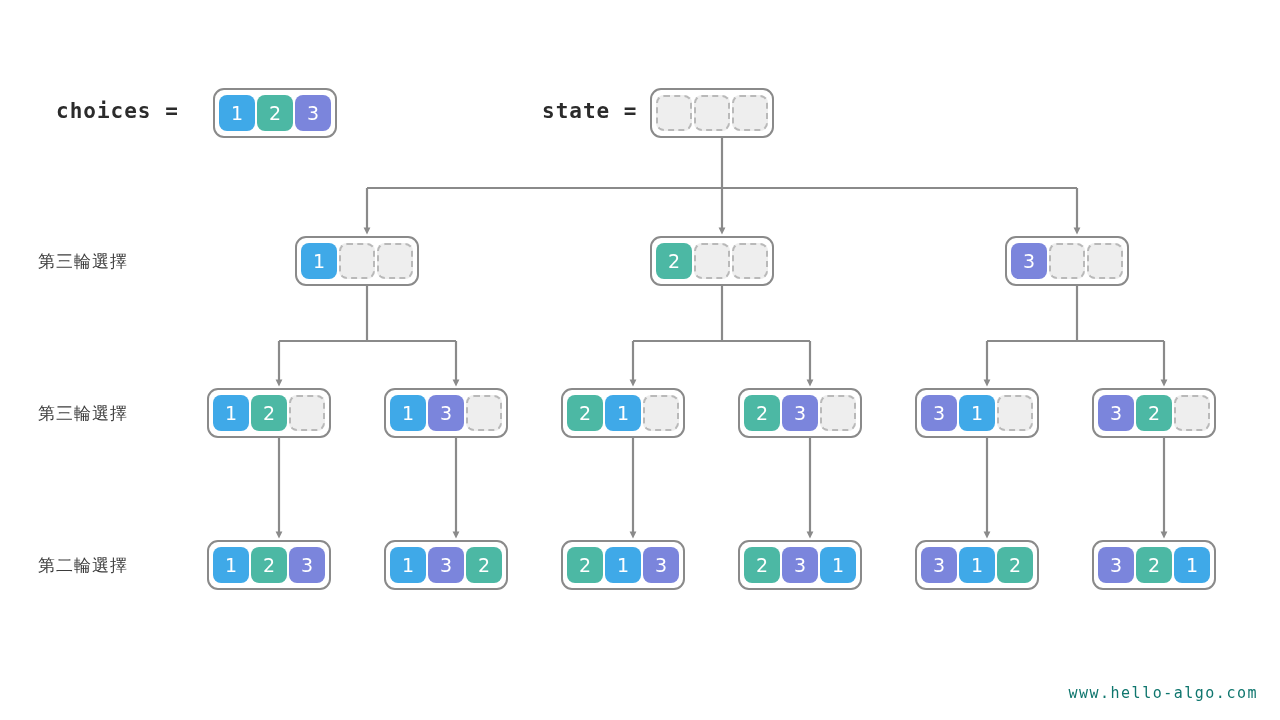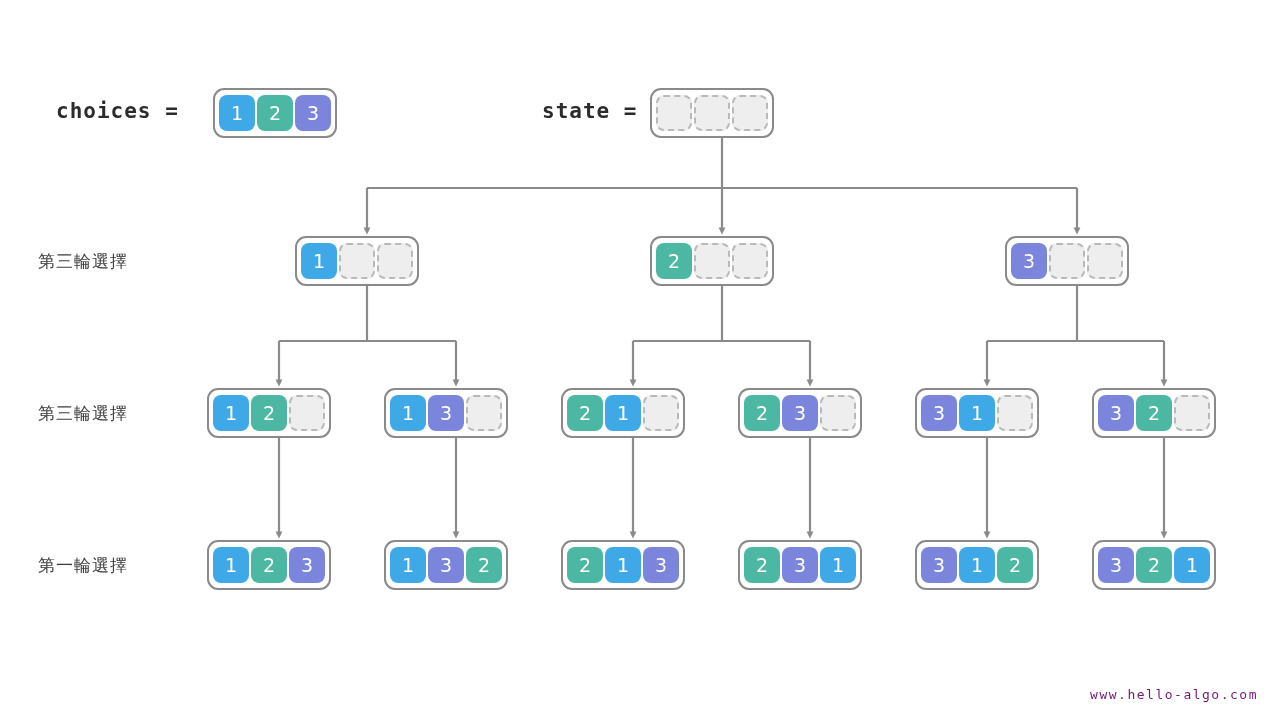--- a/index.html
+++ b/index.html
@@ -83,22 +83,22 @@
   
   .arr.sz-sm .cell { width: 36px; height: 36px; font-size: 19px; }
   .arr.sz-sm { height: 50px; }
 
   
   .watermark {
     position: absolute;
     right: 22px;
     bottom: 18px;
     font-family: "DejaVu Sans Mono", "Liberation Mono", monospace;
-    font-size: 13px;
-    color: #701a75;
+    font-size: 15px;
+    color: #0f766e;
     letter-spacing: 1.5px;
     white-space: nowrap;
   }
 </style>
 </head>
 <body>
 
 <div id="stage">
 
   <svg class="edges" viewBox="0 0 1280 720">
@@ -143,21 +143,21 @@
 
   <div class="code-label" style="left:542px; top:99px;">state =</div>
   <div class="arr sz-sm" id="state-array" style="left:650px; top:88px;">
       <div class="cell empty"></div>
       <div class="cell empty"></div>
       <div class="cell empty"></div>
     </div>
 
   <div class="row-label" style="left:38px; top:250px;">第三輪選擇</div>
   <div class="row-label" style="left:38px; top:402px;">第三輪選擇</div>
-  <div class="row-label" style="left:38px; top:554px;">第一輪選擇</div>
+  <div class="row-label" style="left:38px; top:554px;">第二輪選擇</div>
 
   <div id="nodes-layer">
       <div class="arr sz-sm" style="left: 295px; top: 236px;">
         <div class="cell" style="background: rgb(63, 169, 232);">1</div>
         <div class="cell empty"></div>
         <div class="cell empty"></div>
       </div>
       <div class="arr sz-sm" style="left: 650px; top: 236px;">
         <div class="cell" style="background: rgb(76, 184, 164);">2</div>
         <div class="cell empty"></div>

